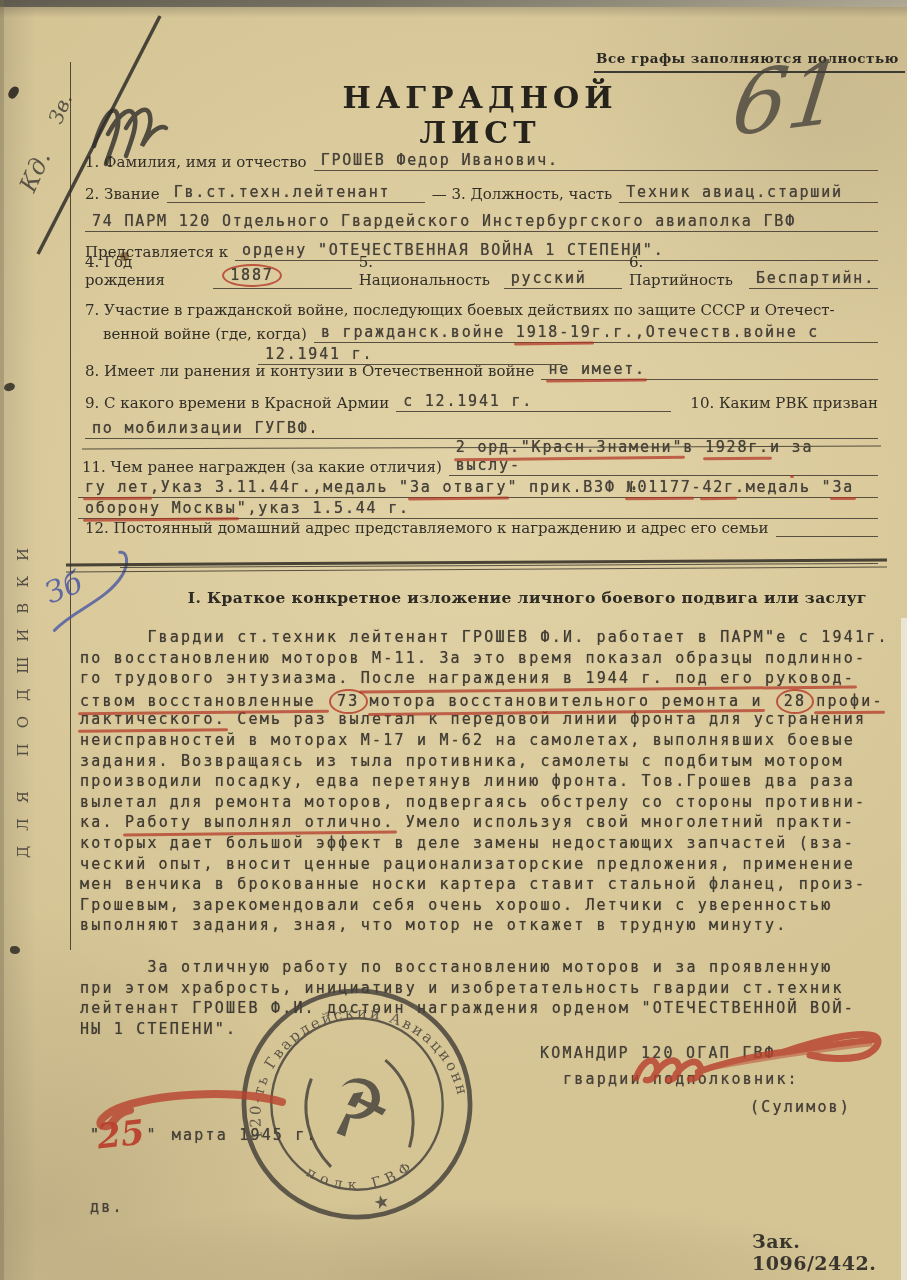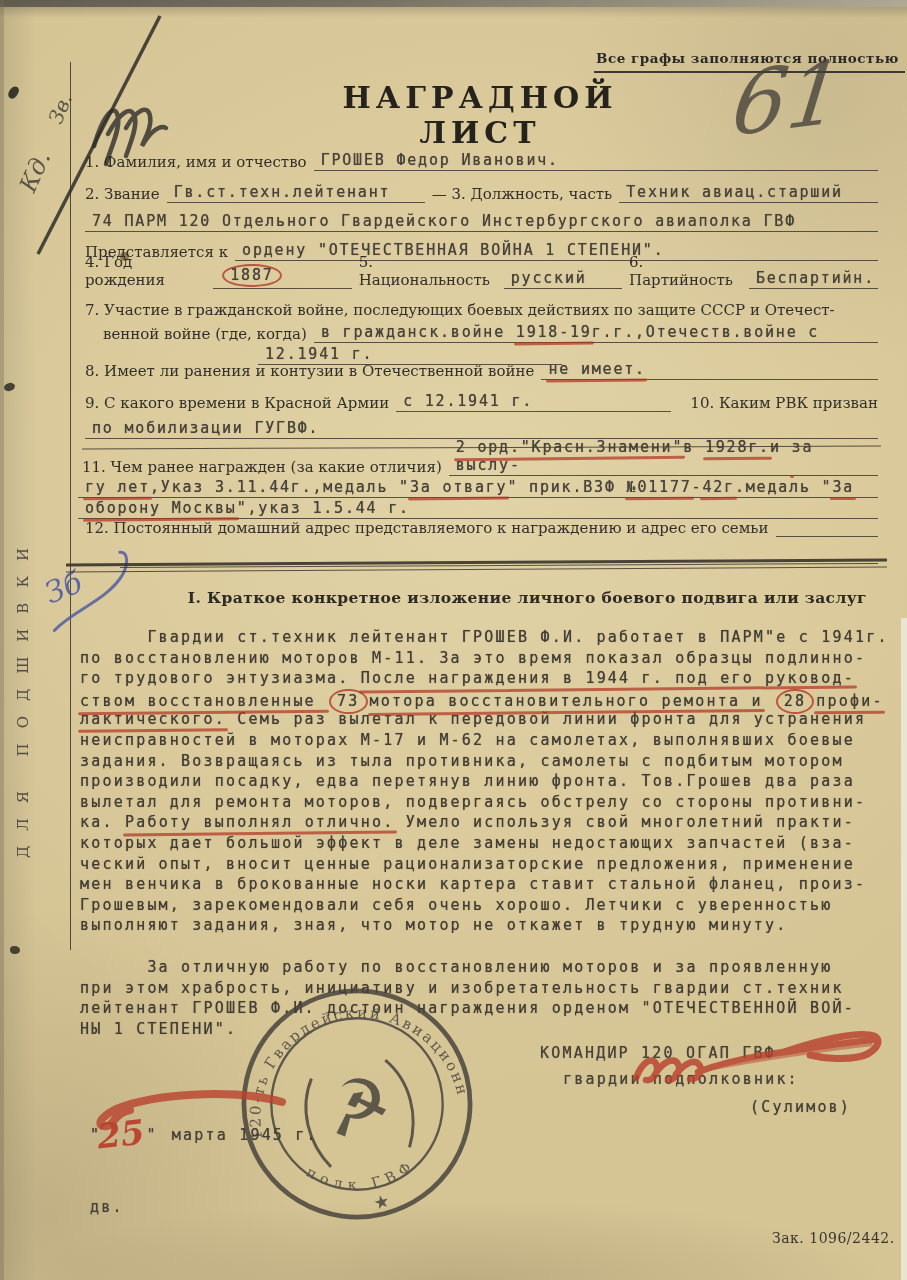--- a/index.html
+++ b/index.html
@@ -277,15 +277,15 @@
       </text>
       <path id="stArcB" d="M 28 122 A 77 77 0 0 0 172 122" fill="none"></path>
       <text font-size="12" letter-spacing="5" fill="#45413a">
         <textPath href="#stArcB" startOffset="16%">полк ГВФ</textPath>
       </text>
       <text x="100" y="124" font-size="62" text-anchor="middle" fill="#45413a">☭</text>
       <text x="100" y="190" font-size="15" text-anchor="middle" fill="#45413a">★</text>
     </svg>
   </div>
 
-  <div class="abs" style="left:752px;top:1230px;font-size:14px;font-weight:normal;color:#3a362e;letter-spacing:.5px;margin-left:20px;">Зак. 1096/2442.</div>
+  <div class="abs" style="left:752px;top:1230px;font-size:19px;font-weight:bold;color:#3a362e;letter-spacing:.5px;">Зак. 1096/2442.</div>
 
 </div>
 
 </body></html>

